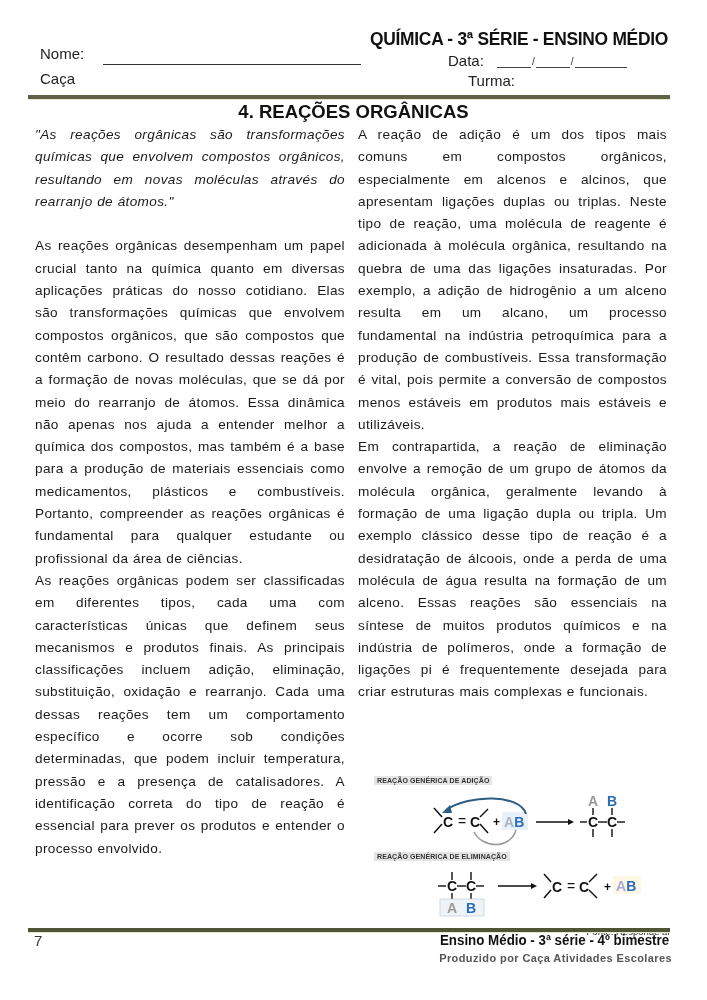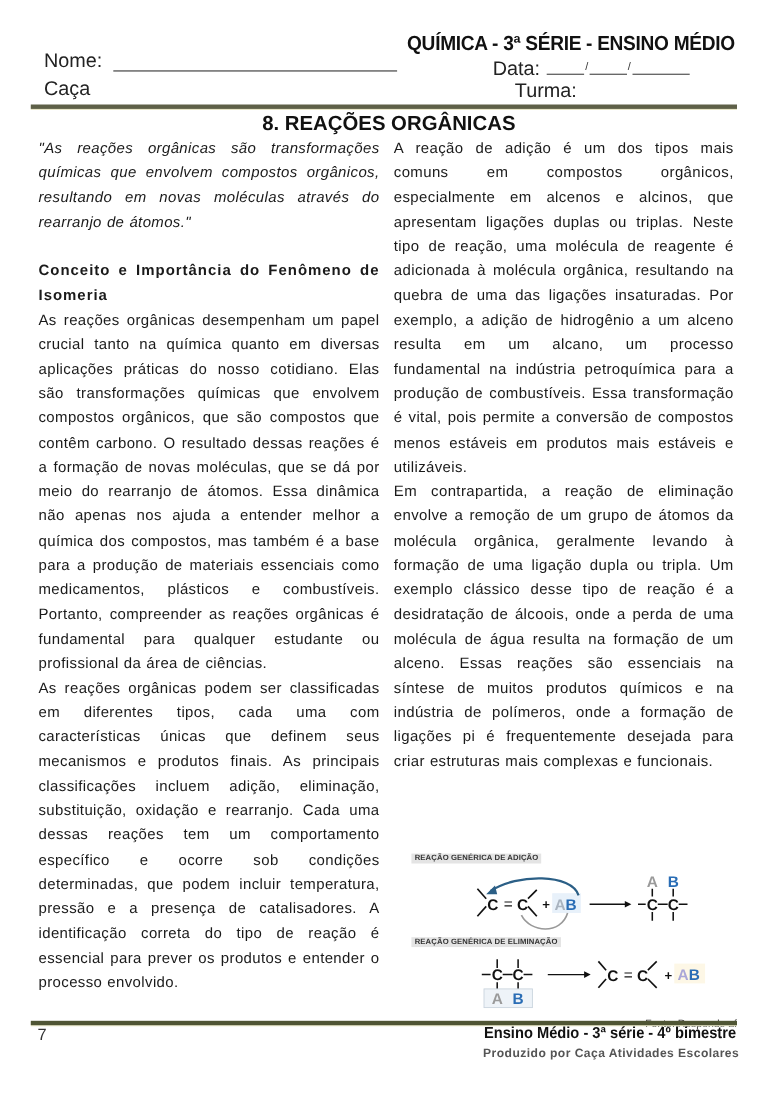--- a/index.html
+++ b/index.html
@@ -2,21 +2,21 @@
 <html><head>
 <meta charset="utf-8">
 <style>
   html, body { margin: 0; padding: 0; background: #ffffff; }
   body { width: 707px; height: 1000px; position: relative; overflow: hidden;
          font-family: "Liberation Sans", sans-serif; color: #1a1a1a; }
 
   .hdr-title { position: absolute; left: 300px; top: 28px; width: 368px; text-align: right;
                font-family: "Liberation Sans", sans-serif; font-weight: bold; font-size: 18.5px;
                letter-spacing: -0.3px; transform: scaleX(0.94); transform-origin: right center; color:#111; }
-  .hdr-label { position: absolute; font-size: 18px; color: #222; }
+  .hdr-label { position: absolute; font-size: 15px; color: #222; }
   .nome { left: 40px; top: 45px; }
   .nome-line { position: absolute; left: 103px; top: 64px; width: 258px; border-bottom: 1px solid #333; }
   .prof { left: 40px; top: 70px; }
   .data { left: 448px; top: 52px; }
   .turma { left: 468px; top: 72px; }
   .date-blanks { position: absolute; left: 497px; top: 56px; font-size: 11px; color:#333; display:flex; align-items:flex-end; }
   .date-blanks .b { display:inline-block; border-bottom:1px solid #444; height: 10px; }
   .date-blanks .s { padding: 0 1px; font-size: 10px; line-height: 12px; }
 
   .rule { position: absolute; left: 28px; width: 642px; height: 4px; background: #5e6048;
@@ -63,26 +63,25 @@
   <span class="b" style="width:34px"></span>
   <span class="s">/</span>
   <span class="b" style="width:34px"></span>
   <span class="s">/</span>
   <span class="b" style="width:52px"></span>
 </div>
 <div class="hdr-label turma">Turma:</div>
 
 <div class="rule top"></div>
 
-<div class="main-title">8. REAÇÕES ORGÂNICAS</div>
+<div class="main-title">4. REAÇÕES ORGÂNICAS</div>
 
 <div class="col left">
   <p class="quote">"As reações orgânicas são transformações químicas que envolvem compostos orgânicos, resultando em novas moléculas através do rearranjo de átomos."</p>
   <div class="gap"></div>
-  <p class="h-section">Conceito e Importância do Fenômeno de Isomeria</p>
   <p>As reações orgânicas desempenham um papel crucial tanto na química quanto em diversas aplicações práticas do nosso cotidiano. Elas são transformações químicas que envolvem compostos orgânicos, que são compostos que contêm carbono. O resultado dessas reações é a formação de novas moléculas, que se dá por meio do rearranjo de átomos. Essa dinâmica não apenas nos ajuda a entender melhor a química dos compostos, mas também é a base para a produção de materiais essenciais como medicamentos, plásticos e combustíveis. Portanto, compreender as reações orgânicas é fundamental para qualquer estudante ou profissional da área de ciências.</p>
   <p>As reações orgânicas podem ser classificadas em diferentes tipos, cada uma com características únicas que definem seus mecanismos e produtos finais. As principais classificações incluem adição, eliminação, substituição, oxidação e rearranjo. Cada uma dessas reações tem um comportamento específico e ocorre sob condições determinadas, que podem incluir temperatura, pressão e a presença de catalisadores. A identificação correta do tipo de reação é essencial para prever os produtos e entender o processo envolvido.</p>
 </div>
 
 <div class="col right">
   <p>A reação de adição é um dos tipos mais comuns em compostos orgânicos, especialmente em alcenos e alcinos, que apresentam ligações duplas ou triplas. Neste tipo de reação, uma molécula de reagente é adicionada à molécula orgânica, resultando na quebra de uma das ligações insaturadas. Por exemplo, a adição de hidrogênio a um alceno resulta em um alcano, um processo fundamental na indústria petroquímica para a produção de combustíveis. Essa transformação é vital, pois permite a conversão de compostos menos estáveis em produtos mais estáveis e utilizáveis.</p>
   <p>Em contrapartida, a reação de eliminação envolve a remoção de um grupo de átomos da molécula orgânica, geralmente levando à formação de uma ligação dupla ou tripla. Um exemplo clássico desse tipo de reação é a desidratação de álcoois, onde a perda de uma molécula de água resulta na formação de um alceno. Essas reações são essenciais na síntese de muitos produtos químicos e na indústria de polímeros, onde a formação de ligações pi é frequentemente desejada para criar estruturas mais complexas e funcionais.</p>
 </div>
 
 <div class="figure">

